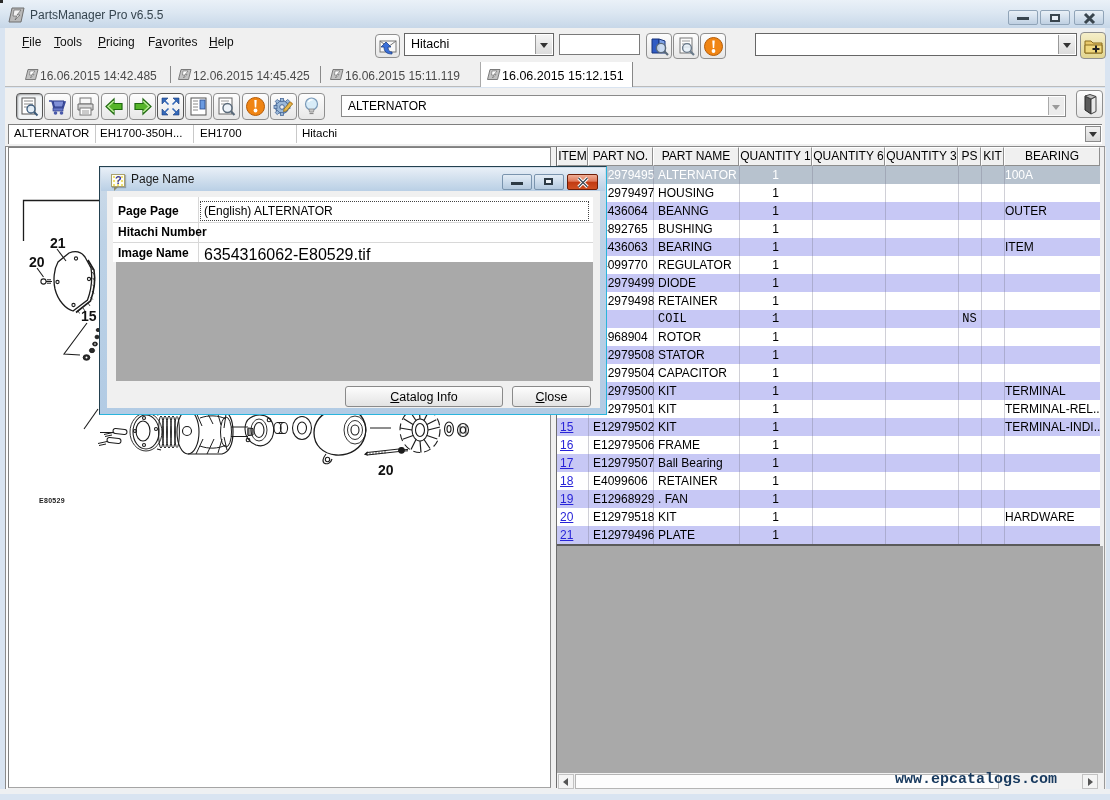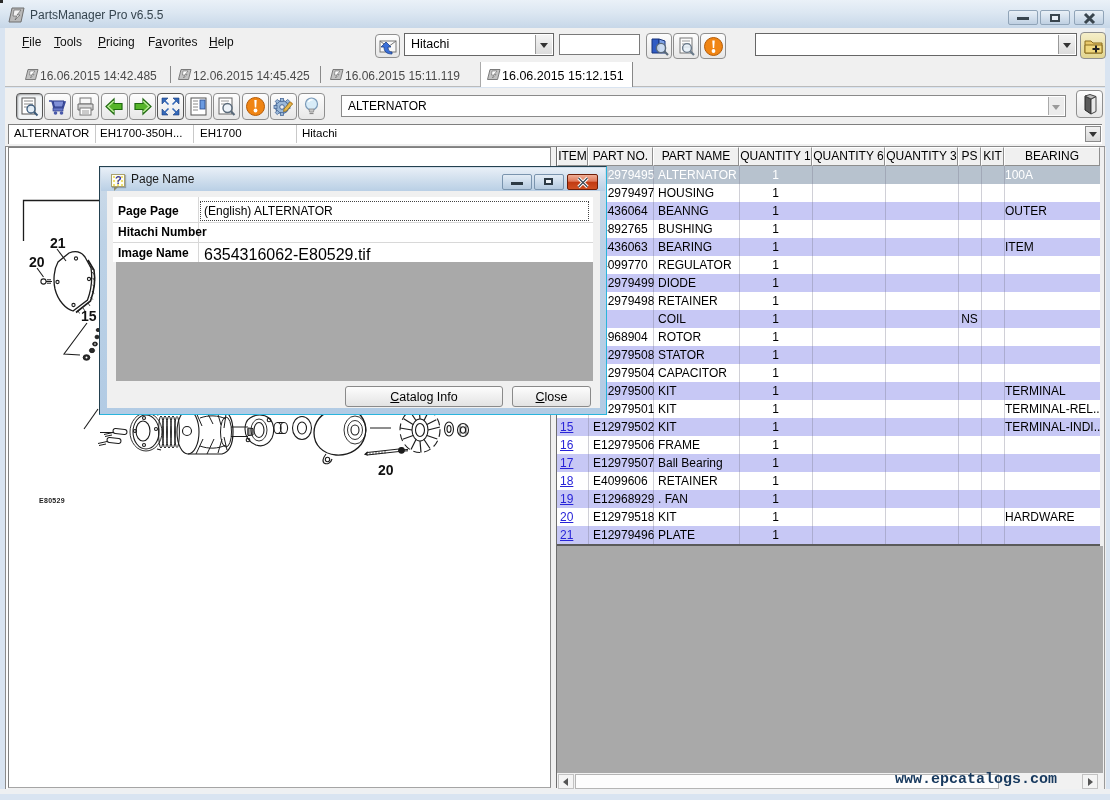--- a/index.html
+++ b/index.html
@@ -353,21 +353,21 @@
 <div class="trow l" style="top:274px;">
     <span class="tc pno">E12979499</span>
     <span class="tc pnm">DIODE</span>
     <span class="tc q1">1</span>
   </div>
 <div class="trow w" style="top:292px;">
     <span class="tc pno">E12979498</span>
     <span class="tc pnm">RETAINER</span>
     <span class="tc q1">1</span>
   </div>
-<div class="trow l" style="top:310px;">
+<div class="trow l" style="top:310px;font-family:Liberation Mono, monospace;">
     <span class="tc pnm">COIL</span>
     <span class="tc q1">1</span>
     <span class="tc ps">NS</span>
   </div>
 <div class="trow w" style="top:328px;">
     <span class="tc pno">E4968904</span>
     <span class="tc pnm">ROTOR</span>
     <span class="tc q1">1</span>
   </div>
 <div class="trow l" style="top:346px;">

